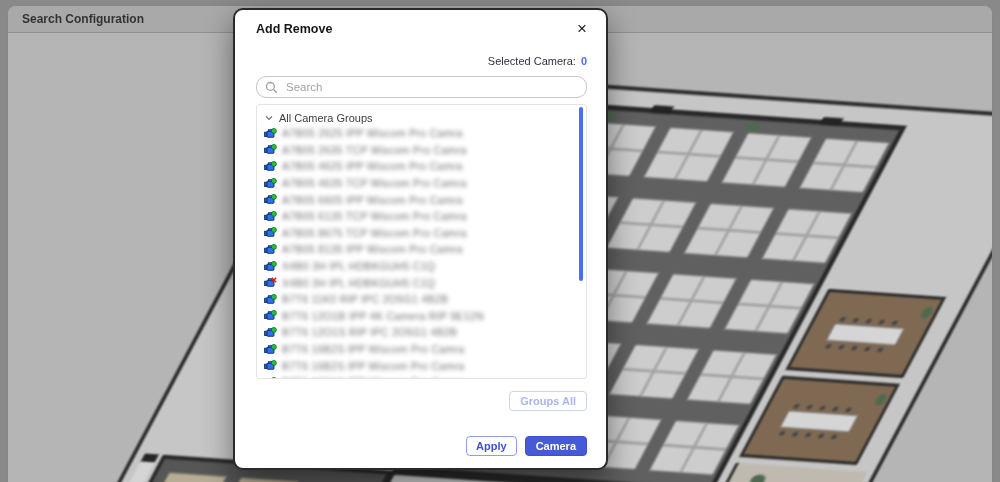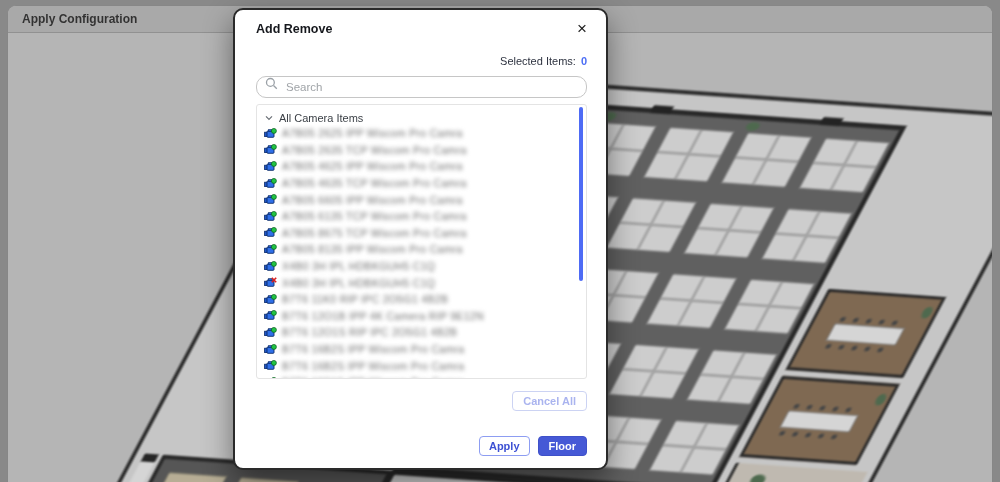--- a/index.html
+++ b/index.html
@@ -35,21 +35,21 @@
     box-shadow:0 12px 30px rgba(0,0,0,.45);
     box-sizing:border-box;padding:0 19px 0 21px;
   }
   .modal-titlebar{margin-top:12px;display:flex;justify-content:space-between;align-items:flex-start;}
   .modal-title{font-size:12.5px;font-weight:bold;color:#16181d;}
   .modal-close{font-size:17px;line-height:14px;color:#1b1b1b;cursor:pointer;background:none;border:none;padding:0;font-family:inherit;}
   .selected-row{margin-top:19px;text-align:right;font-size:11px;color:#2e3340;}
   .selected-count{color:#4c6ef5;margin-left:5px;font-weight:bold;}
   .searchbox{
     margin-top:9px;height:20px;border:1px solid #c6c6c6;border-radius:10px;
-    display:flex;padding:0 8px;gap:6px;background:#fff;
+    display:flex;align-items:center;padding:0 8px;gap:6px;background:#fff;
   }
   .searchbox input{
     flex:1;border:none;outline:none;font-size:11.5px;color:#333;background:transparent;
     font-family:"Liberation Sans",sans-serif;
   }
   .searchbox input::placeholder{color:#a0a4a8;}
   .listbox{
     margin-top:6px;height:275px;border:1px solid #e4e4e4;border-radius:3px;
     position:relative;overflow:hidden;padding:5px 0 0 7px;box-sizing:border-box;background:#fff;
   }
@@ -63,21 +63,21 @@
   .btn-removeall{padding:0 10px;background:#fff;border:1px solid #ccd3f3;color:#aab4ef;}
   .modal-footer{margin-top:25px;display:flex;justify-content:flex-end;gap:8px;}
   .btn-cancel{padding:0 9px;background:#fff;border:1px solid #8d9df2;color:#3d51d3;}
   .btn-apply{padding:0 10px;background:#4659d6;border:1px solid #3f51c9;color:#fff;}
 </style>
 </head>
 <body>
 
 <div class="card">
   <div class="card-header">
-    <span class="card-title">Apply Configuration</span>
+    <span class="card-title">Search Configuration</span>
   </div>
   <div class="content">
     <div class="floorplan">
         <div style="left: -110px; top: -20px; width: 730px; height: 680px; background: rgb(224, 224, 224); border: 4px solid rgb(22, 22, 22);"></div>
         <div style="left: 150px; top: 0px; width: 320px; height: 380px; background: rgb(92, 92, 92); border: 5px solid rgb(20, 20, 20);">
           <div style="left: 10px; top: 14px; width: 62px; height: 50px; background: rgb(233, 233, 233); box-shadow: rgb(155, 155, 155) 0px 0px 0px 1px;">
             <div style="left: 0px; top: 23px; width: 62px; height: 3px; background: rgb(179, 179, 179);"></div>
             <div style="left: 29px; top: 0px; width: 3px; height: 50px; background: rgb(179, 179, 179);"></div>
           </div>
           <div style="left: 88px; top: 14px; width: 62px; height: 50px; background: rgb(233, 233, 233); box-shadow: rgb(155, 155, 155) 0px 0px 0px 1px;">
@@ -204,41 +204,41 @@
 
 <div class="dim"></div>
 
 <div class="modal">
   <div class="modal-titlebar">
     <span class="modal-title">Add Remove</span>
     <button class="modal-close">×</button>
   </div>
 
   <div class="selected-row">
-    <span>Selected Items:</span><span class="selected-count">0</span>
+    <span>Selected Camera:</span><span class="selected-count">0</span>
   </div>
 
   <div class="searchbox">
     <span style="display:flex;">
       <svg width="13" height="13" viewBox="0 0 13 13">
         <circle cx="5.4" cy="5.4" r="3.9" stroke="#9aa0a6" fill="none" stroke-width="1.3"></circle>
         <line x1="8.5" y1="8.5" x2="11.8" y2="11.8" stroke="#9aa0a6" stroke-width="1.3"></line>
       </svg>
     </span>
     <input type="text" placeholder="Search" style="">
   </div>
 
   <div class="listbox">
     <div class="tree-root">
       <span style="display:flex;">
         <svg width="10" height="10" viewBox="0 0 10 10">
           <path d="M2 3.4 L5 6.4 L8 3.4" stroke="#6d7278" fill="none" stroke-width="1.3"></path>
         </svg>
       </span>
-      <span>All Camera Items</span>
+      <span>All Camera Groups</span>
     </div>
     <div>
         <div class="cam-row">
           <span class="cam-ic">
             <svg width="13" height="11" viewBox="0 0 13 11">
               <rect x="0.6" y="4.2" width="3" height="4.4" fill="#1e56c8" stroke="#0b2a66" stroke-width="0.8"></rect>
               <rect x="3" y="3" width="7" height="6.3" rx="0.8" fill="#2f6fe8" stroke="#0b2a66" stroke-width="0.9"></rect>
               <rect x="4.3" y="1.7" width="3.8" height="1.5" fill="#2f6fe8" stroke="#0b2a66" stroke-width="0.7"></rect>
               <circle cx="9.9" cy="2.9" r="2.5" fill="#22c344" stroke="#0a5c1e" stroke-width="0.7"></circle>
             </svg>
@@ -408,20 +408,20 @@
               <circle cx="9.9" cy="2.9" r="2.5" fill="#22c344" stroke="#0a5c1e" stroke-width="0.7"></circle>
             </svg>
           </span>
           <span class="cam-label">B7T6 16S1S IPP Wiscom Pro Camra</span>
         </div>
       </div>
     <div class="scroll-thumb"></div>
   </div>
 
   <div class="removeall-row">
-    <button class="btn btn-removeall" disabled="">Cancel All</button>
+    <button class="btn btn-removeall" disabled="">Groups All</button>
   </div>
 
   <div class="modal-footer">
     <button class="btn btn-cancel">Apply</button>
-    <button class="btn btn-apply">Floor</button>
+    <button class="btn btn-apply">Camera</button>
   </div>
 </div>
 
 </body></html>

